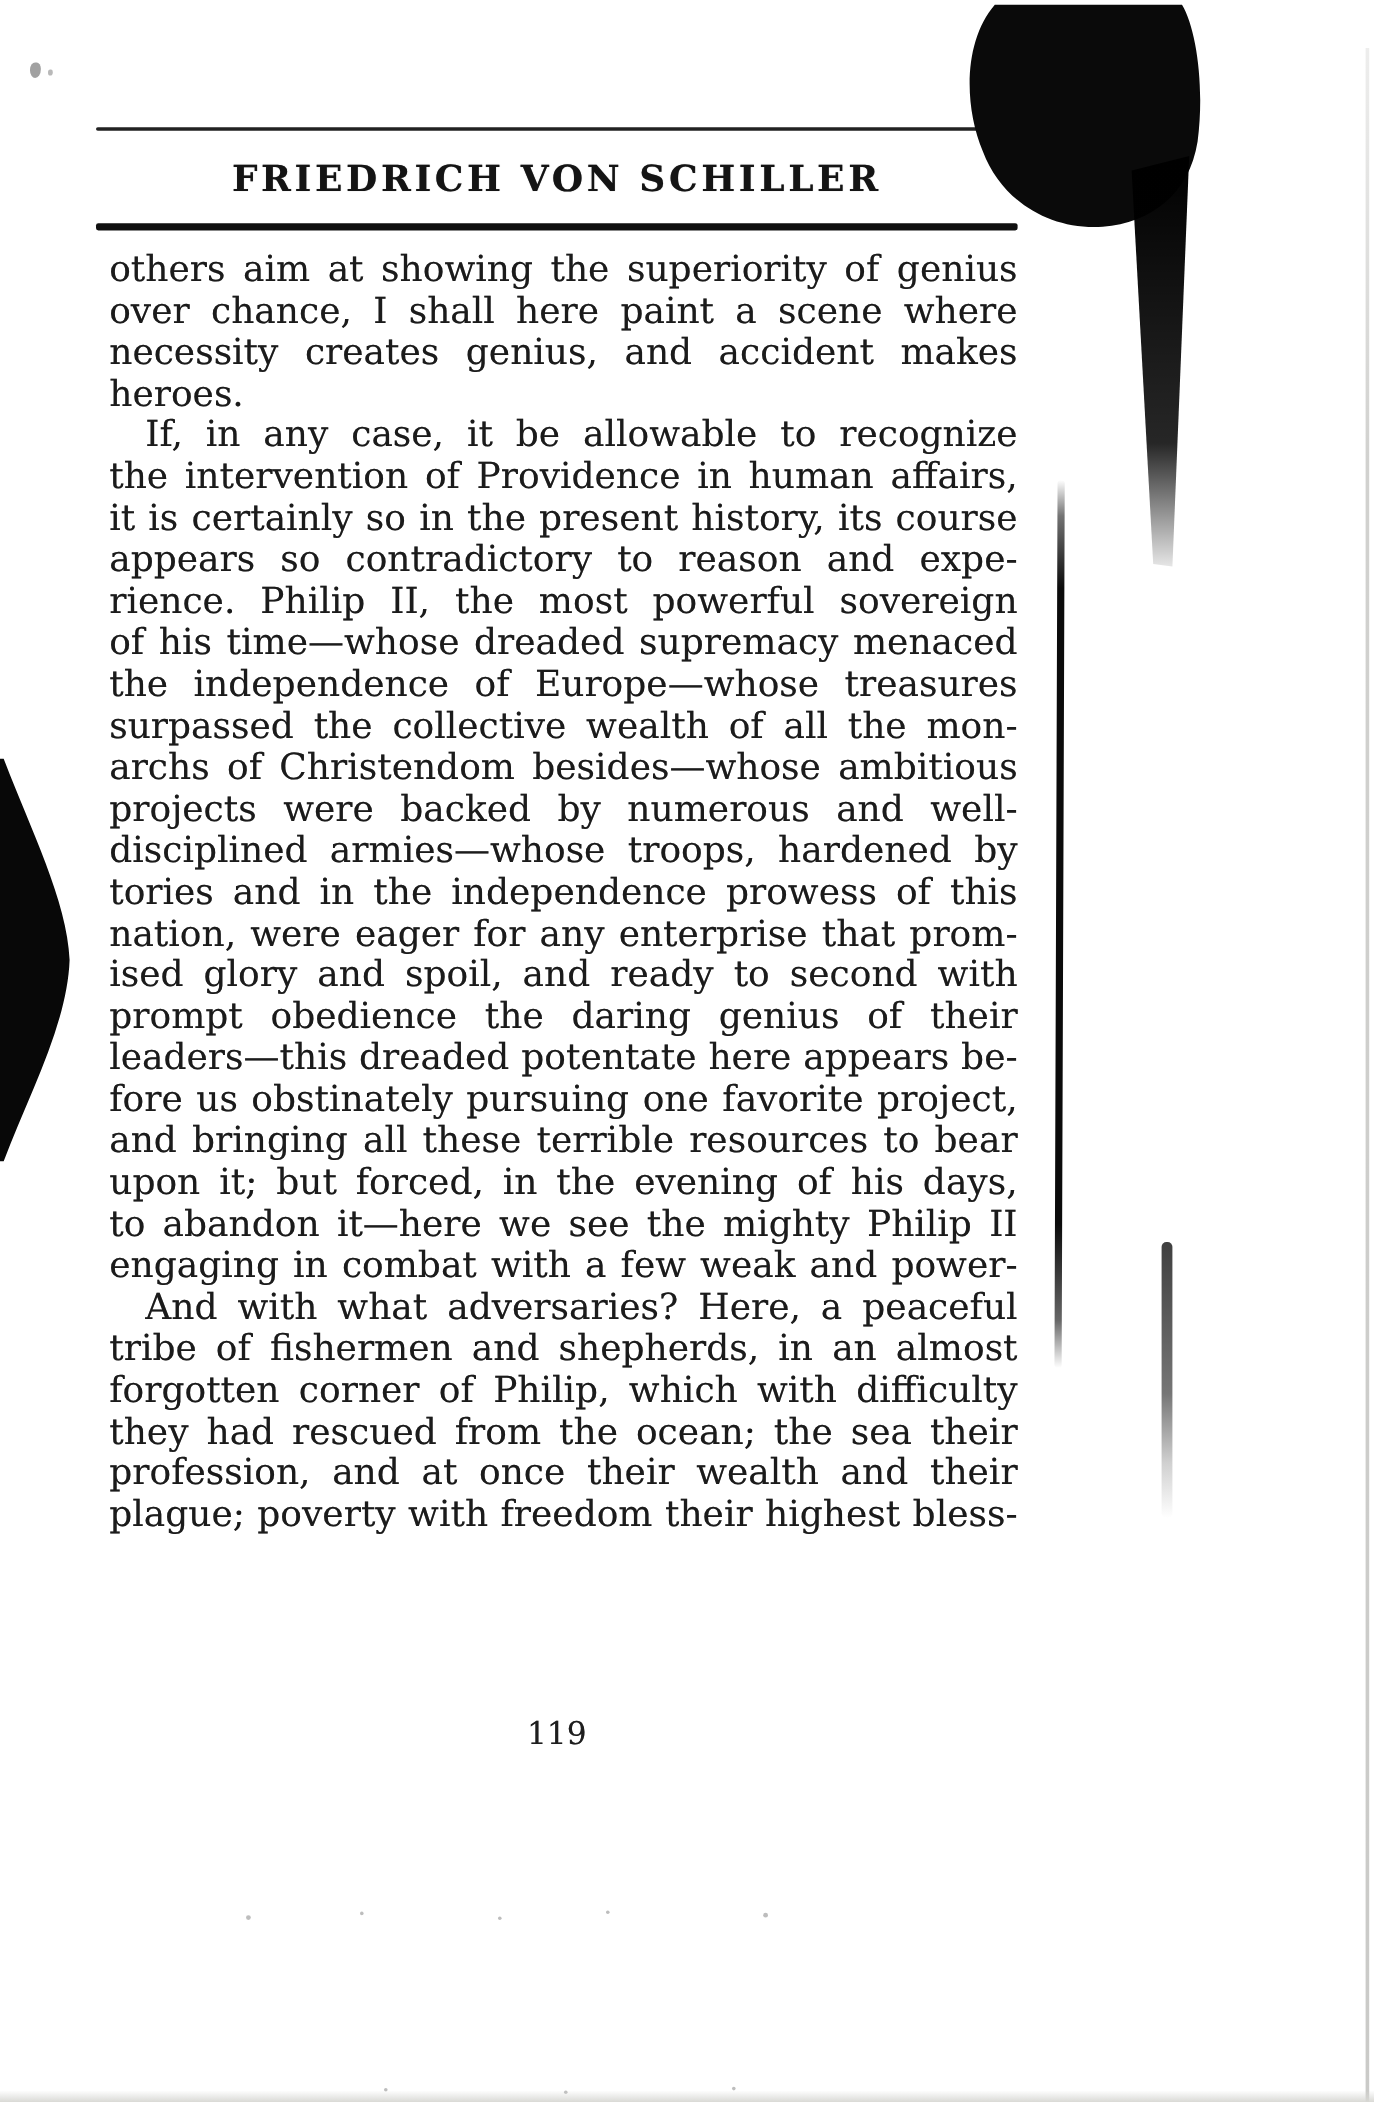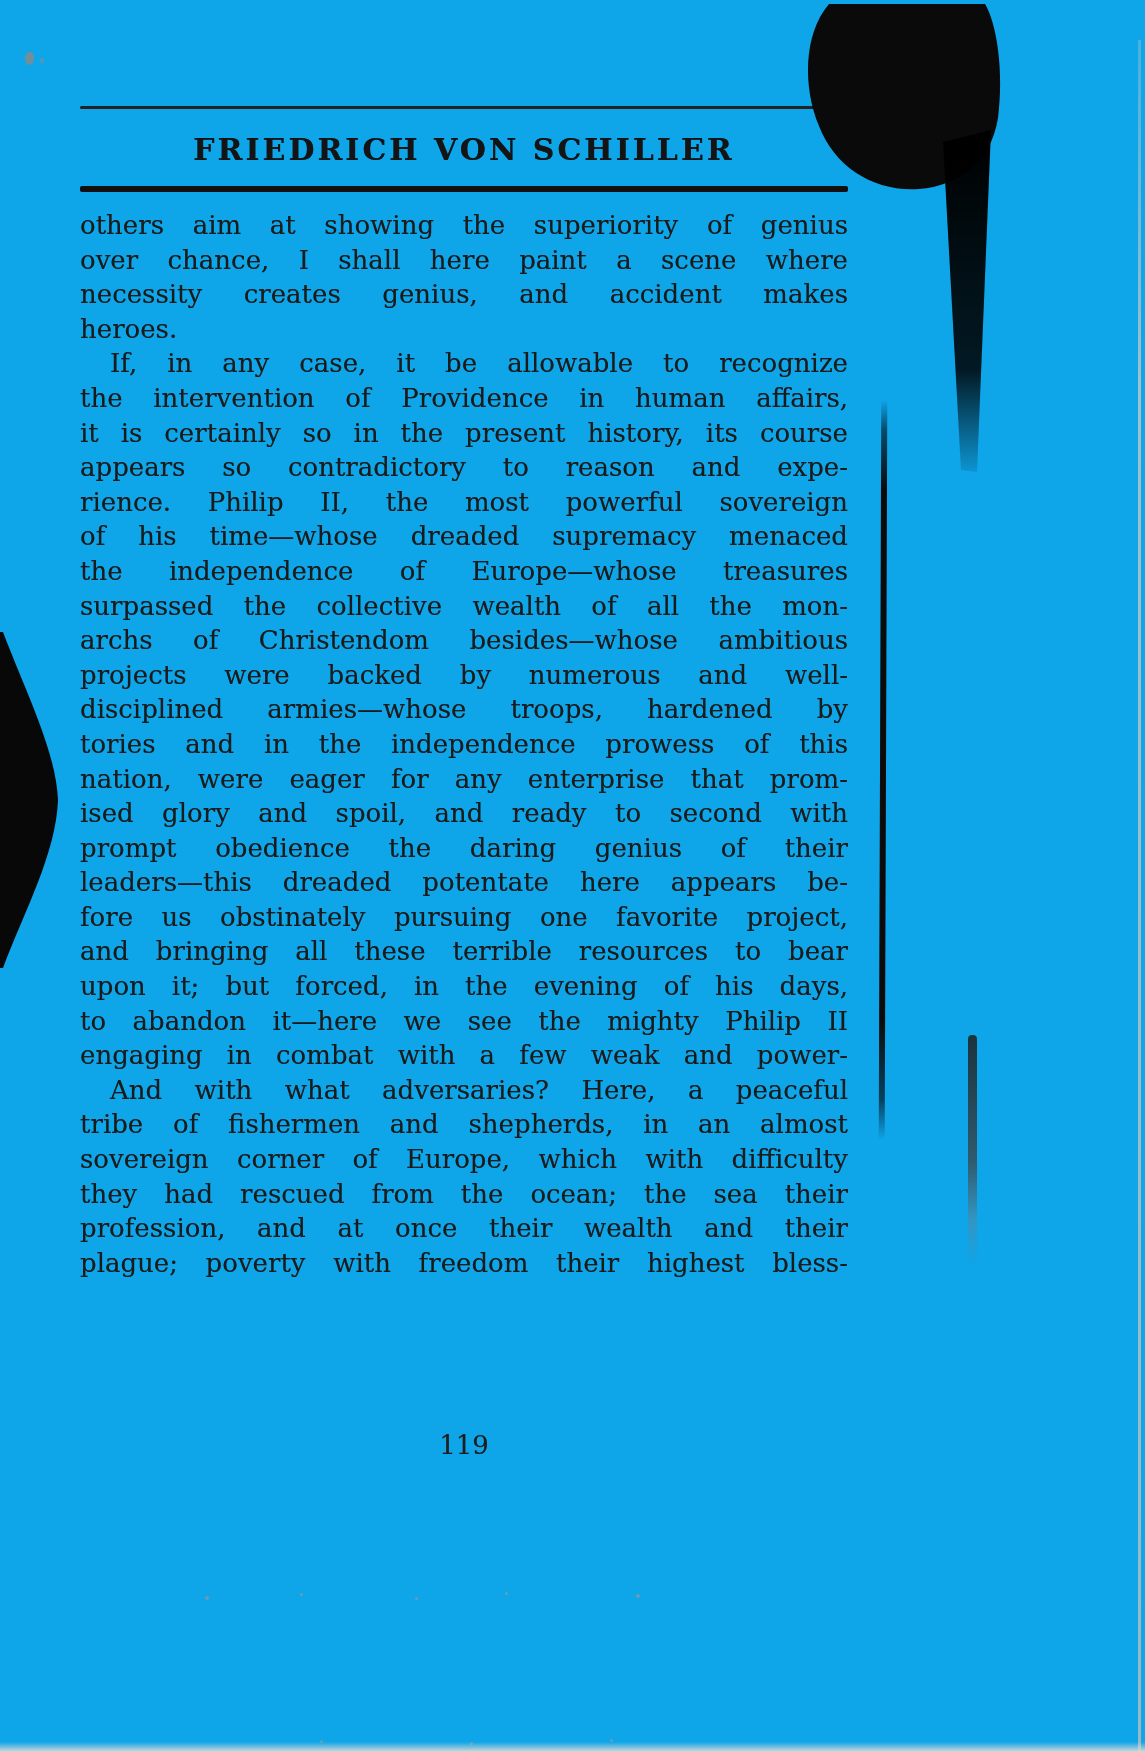--- a/index.html
+++ b/index.html
@@ -1,36 +1,37 @@
 <!DOCTYPE html>
 <html><head>
 <meta charset="utf-8">
 <style>
   * { margin:0; padding:0; box-sizing:border-box; }
   html, body { background:#e9e9e6; }
   .page {
     position:relative;
     width:1145px; height:1752px;
-    background:#0ea5e9;
+    background:#ffffff;
     overflow:hidden;
     font-family:"DejaVu Serif","Liberation Serif",serif;
   }
   .column { position:absolute; left:80px; top:106px; width:768px; }
   .rule-top { height:3px; background:#222; border-radius:2px; }
   .header-title {
     text-align:center; font-weight:bold; font-size:30px; letter-spacing:3px;
     color:#141414; padding:23px 0 19px;
     text-shadow:0 0 0.6px rgba(0,0,0,.55);
   }
   .rule-bottom { height:6px; background:#101010; border-radius:2px; }
   .text-block {
     margin-top:16px;
-    font-size:26px; line-height:34.6px;
+    font-size:30px; line-height:34.6px;
     color:#1b1b1b;
     text-shadow:0 0 0.5px rgba(25,25,25,.5);
+    margin-left:11px;
   }
   .line { text-align:justify; text-align-last:justify; }
   .line.last { text-align-last:left; }
   .line.indent { text-indent:30px; }
   .line.italic { }
   .page-number {
     position:absolute; left:80px; width:768px; top:1430px;
     text-align:center; font-size:26px; color:#1e1e1e;
     text-shadow:0 0 0.5px rgba(25,25,25,.5);
   }
@@ -99,21 +100,21 @@
           <div class="line">leaders—this dreaded potentate here appears be-</div>
           <div class="line">fore us obstinately pursuing one favorite project,</div>
           <div class="line">and bringing all these terrible resources to bear</div>
           <div class="line">upon it; but forced, in the evening of his days,</div>
           <div class="line">to abandon it—here we see the mighty Philip II</div>
           <div class="line">engaging in combat with a few weak and power-</div>
         </div>
         <div class="paragraph">
           <div class="line indent">And with what adversaries? Here, a peaceful</div>
           <div class="line">tribe of fishermen and shepherds, in an almost</div>
-          <div class="line">sovereign corner of Europe, which with difficulty</div>
+          <div class="line">forgotten corner of Philip, which with difficulty</div>
           <div class="line">they had rescued from the ocean; the sea their</div>
           <div class="line">profession, and at once their wealth and their</div>
           <div class="line">plague; poverty with freedom their highest bless-</div>
         </div>
       </div>
   </div>
 
   <div class="page-number">119</div>
 
   <svg class="artifact blob-top-right" viewBox="0 0 235 480" xmlns="http://www.w3.org/2000/svg">

